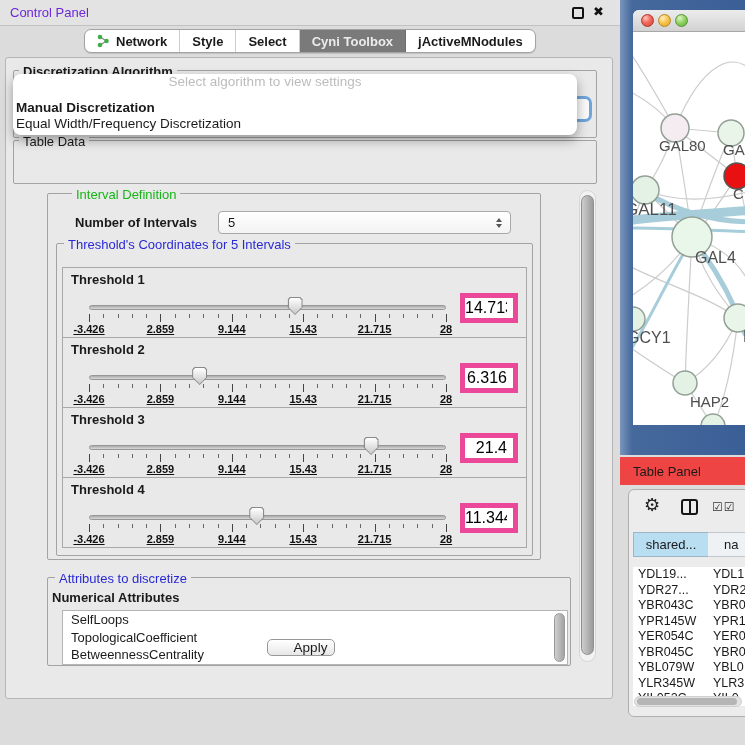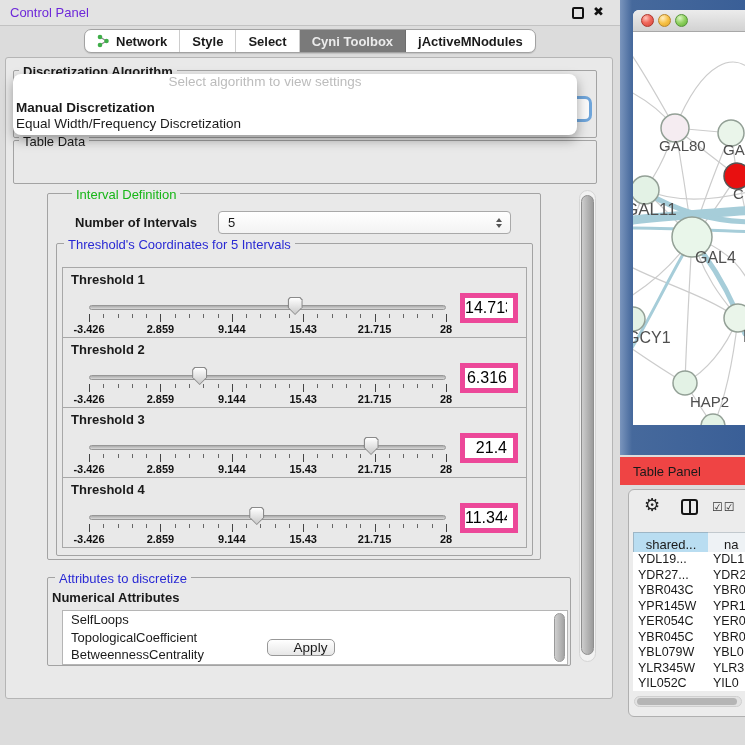--- a/index.html
+++ b/index.html
@@ -62,21 +62,21 @@
            background:linear-gradient(#ababab,#d9d9d9); border:1px solid #979797; border-radius:3px; }
   .handle { position:absolute; top:29px; width:15px; height:18px; filter:drop-shadow(0 1px 1px rgba(0,0,0,0.35));
             clip-path:polygon(15% 0%, 85% 0%, 100% 14%, 100% 58%, 50% 100%, 0% 58%, 0% 14%); background:#8a8a8a; }
   .handle-in { position:absolute; left:1px; top:1px; right:1px; bottom:1px;
                clip-path:polygon(15% 0%, 85% 0%, 100% 14%, 100% 58%, 50% 100%, 0% 58%, 0% 14%);
                background:linear-gradient(#ffffff,#c9c9c9); }
   .tick { position:absolute; width:1px; background:#444; }
   .tick.major { top:46px; height:8px; }
   .tick.minor { top:46px; height:4px; background:#666; }
   .ticklabel { position:absolute; top:55px; font-size:11px; font-weight:bold; transform:translateX(-50%);
-               color:#111; white-space:nowrap; }
+               color:#111; white-space:nowrap;text-decoration:underline; }
   .tvalue { position:absolute; left:397px; top:25px; width:58px; height:30px; border:5px solid #ec4899;
             background:#fff; font-family:"Liberation Sans",sans-serif; font-size:16px; text-align:right; padding-right:6px; }
 
   
   .attr-list { position:absolute; left:62px; top:610px; width:506px; height:55px; background:#fff;
                border:1px solid #b5b5b5; overflow:hidden; }
   .attr-item { font-size:13px; line-height:17.5px; padding-left:8px; white-space:nowrap; }
   .attr-sb { position:absolute; right:2px; top:2px; width:11px; height:49px; border-radius:6px;
              background:linear-gradient(90deg,#cfcfcf,#a3a3a3); border:1px solid #9a9a9a; }
 
@@ -109,21 +109,21 @@
                   border:1px solid #b0b0b0; border-radius:6px 0 0 6px; }
   .gear { position:absolute; left:644px; top:494px; font-size:18px; color:#222;
           font-family:"DejaVu Sans", sans-serif; }
   .split-ico { position:absolute; left:681px; top:499px; width:17px; height:16px; border:2px solid #151515; border-radius:3px; }
   .split-ico::after { content:""; position:absolute; left:5.5px; top:0; width:2px; height:12px; background:#151515; }
   .checks { position:absolute; left:712px; top:500px; font-size:12px; color:#333; letter-spacing:1px;
             font-family:"DejaVu Sans", sans-serif; }
   .hd { position:absolute; top:532px; height:25px; font-size:13px; display:flex; align-items:center; }
   .hd1 { left:633px; width:76px; background:#b9ddf1; border:1px solid #9db6c6; justify-content:center; }
   .hd2 { left:708px; width:40px; background:#eef2f5; border:1px solid #c2c9ce; border-left:none; padding-left:16px; }
-  .trows { position:absolute; left:633px; top:552px; width:112px; height:139px; background:#fff; overflow:hidden; }
+  .trows { position:absolute; left:633px; top:567px; width:112px; height:139px; background:#fff; overflow:hidden; }
   .trow { display:flex; height:15.5px; line-height:15.5px; font-size:12.5px; }
   .tc1 { width:76px; padding-left:5px; white-space:nowrap; overflow:hidden; }
   .tc2 { flex:1; padding-left:4px; white-space:nowrap; overflow:hidden; }
   .hsb { position:absolute; left:634px; top:696px; width:108px; height:11px; background:#e2e2e2;
          border:1px solid #cfcfcf; border-radius:6px; }
   .hsb-thumb { position:absolute; left:2px; top:1px; width:100px; height:7px; background:#b5b5b5; border-radius:4px; }
 
   .lbl { position:absolute; font-size:13px; white-space:nowrap; }
 </style>
 </head>

